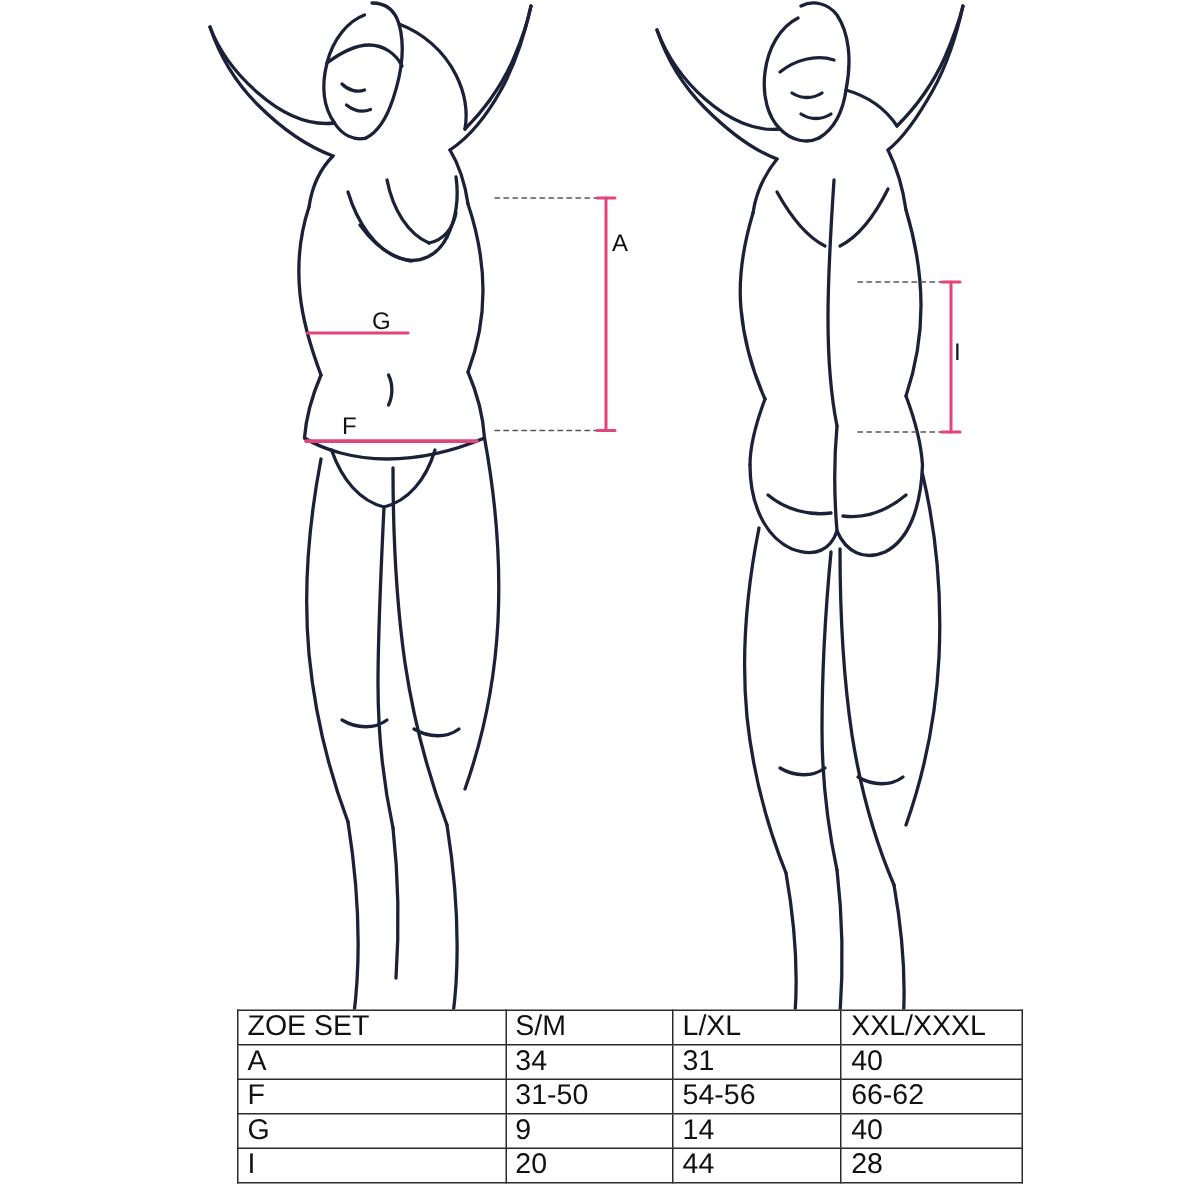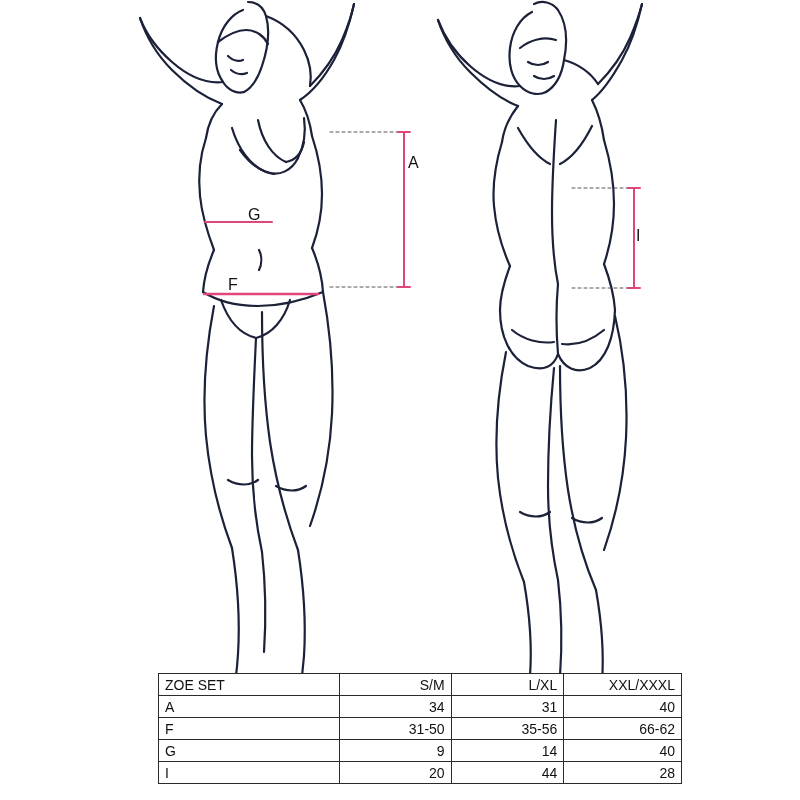--- a/index.html
+++ b/index.html
@@ -46,37 +46,37 @@
   .label-F { left: 228px; top: 277px; }
   .label-I { left: 636px; top: 228px; }
 
   
   .size-table {
     position: absolute;
     left: 158px;
     top: 673px;
     width: 524px;
     border-collapse: collapse;
-    font-size: 14px;
+    font-size: 19px;
     background: #ffffff;
   }
   .size-table td {
     border: 1px solid #2b2b2b;
     height: 21px;
     padding: 0 6px;
     color: #111111;
     font-family: "Liberation Sans", sans-serif;
   }
   .size-table td.name-col {
     width: 190px;
     text-align: left;
   }
   .size-table td.val-col {
     width: 111px;
-    text-align: right;
+    text-align: left;
   }
 </style>
 </head>
 <body>
 
 <div id="page">
 
   <div class="figure-layer">
     <svg width="800" height="800" viewBox="0 0 800 800" xmlns="http://www.w3.org/2000/svg">
       <g fill="none" stroke="#1b2138" stroke-width="2.2" stroke-linecap="round" stroke-linejoin="round">
@@ -231,21 +231,21 @@
       </tr>
       <tr>
         <td class="name-col">A</td>
         <td class="val-col">34</td>
         <td class="val-col">31</td>
         <td class="val-col">40</td>
       </tr>
       <tr>
         <td class="name-col">F</td>
         <td class="val-col">31-50</td>
-        <td class="val-col">35-56</td>
+        <td class="val-col">54-56</td>
         <td class="val-col">66-62</td>
       </tr>
       <tr>
         <td class="name-col">G</td>
         <td class="val-col">9</td>
         <td class="val-col">14</td>
         <td class="val-col">40</td>
       </tr>
       <tr>
         <td class="name-col">I</td>

